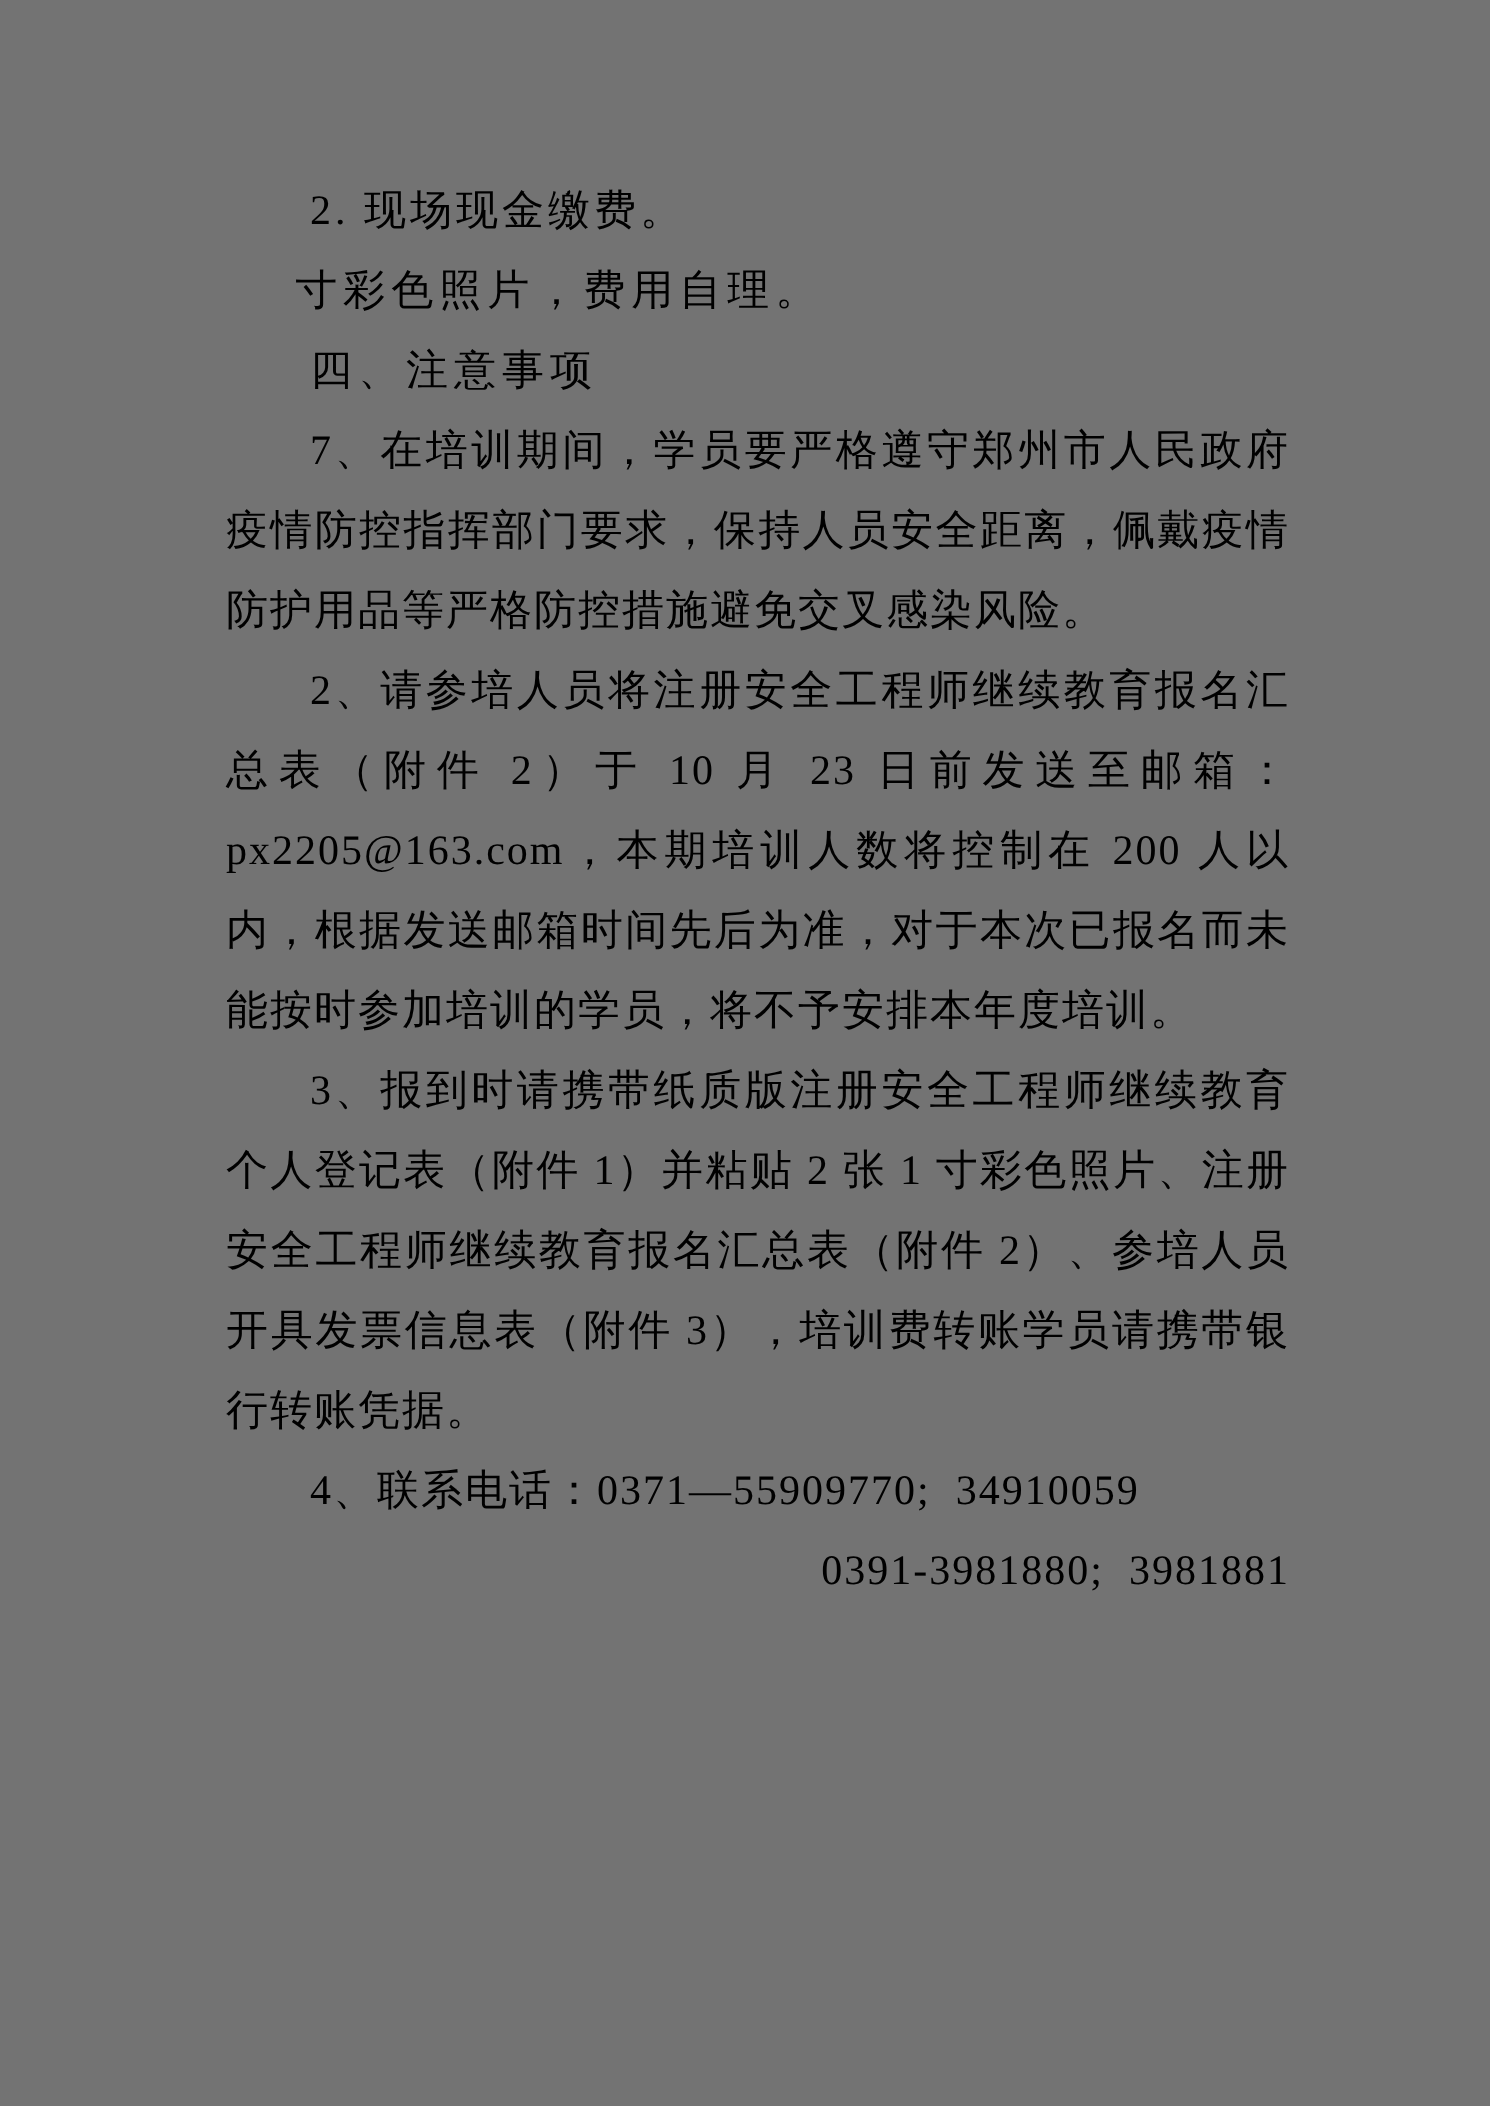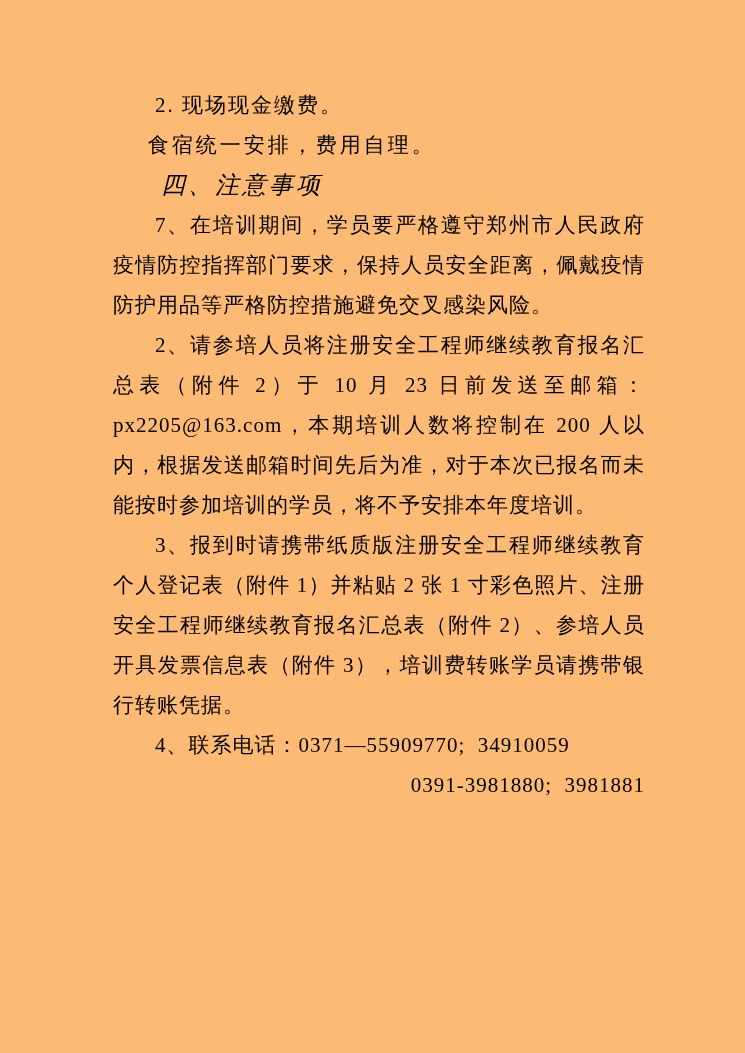--- a/index.html
+++ b/index.html
@@ -4,21 +4,21 @@
 <style>
   html, body {
     margin: 0;
     padding: 0;
     background: #ffffff;
   }
   .page {
     position: relative;
     width: 745px;
     height: 1053px;
-    background: #fdba74;
+    background: #737373;
     overflow: hidden;
     font-family: "Liberation Serif", "DejaVu Serif", serif;
     color: #000000;
   }
   .content {
     position: absolute;
     left: 113px;
     top: 85px;
     width: 532px;
     font-size: 21px;
@@ -36,27 +36,26 @@
   .p-payment {
     margin-bottom: 23px;
     letter-spacing: 2px;
   }
   .p-lodging {
     text-indent: 1.65em;
     margin-bottom: 7px;
     letter-spacing: 3px;
   }
   .heading {
-    font-size: 24px;
+    font-size: 21px;
     line-height: 40px;
     font-weight: bold;
     text-indent: 2em;
     letter-spacing: 3px;
     margin-bottom: 3px;
-    font-style: italic;
   }
   .phone-line-1 {
     margin-top: -10px;
     text-align: left;
     white-space: pre-wrap;
     letter-spacing: 1px;
   }
   .phone-line-2 {
     text-align: right;
     text-indent: 0;
@@ -66,21 +65,21 @@
   }
 </style>
 </head>
 <body>
 
 <div class="page">
   <div class="content">
 
     <p class="para p-payment">2. 现场现金缴费。</p>
 
-    <p class="para p-lodging">食宿统一安排，费用自理。</p>
+    <p class="para p-lodging">寸彩色照片，费用自理。</p>
 
     <h2 class="heading">四、注意事项</h2>
 
     <p class="para">7、在培训期间，学员要严格遵守郑州市人民政府疫情防控指挥部门要求，保持人员安全距离，佩戴疫情防护用品等严格防控措施避免交叉感染风险。</p>
 
     <p class="para">2、请参培人员将注册安全工程师继续教育报名汇总表（附件 2）于 10 月 23 日前发送至邮箱： px2205@163.com，本期培训人数将控制在 200 人以内，根据发送邮箱时间先后为准，对于本次已报名而未能按时参加培训的学员，将不予安排本年度培训。</p>
 
     <p class="para">3、报到时请携带纸质版注册安全工程师继续教育个人登记表（附件 1）并粘贴 2 张 1 寸彩色照片、注册安全工程师继续教育报名汇总表（附件 2）、参培人员开具发票信息表（附件 3），培训费转账学员请携带银行转账凭据。</p>
 
     <p class="para phone-line-1">4、联系电话：0371—55909770;  34910059</p>

